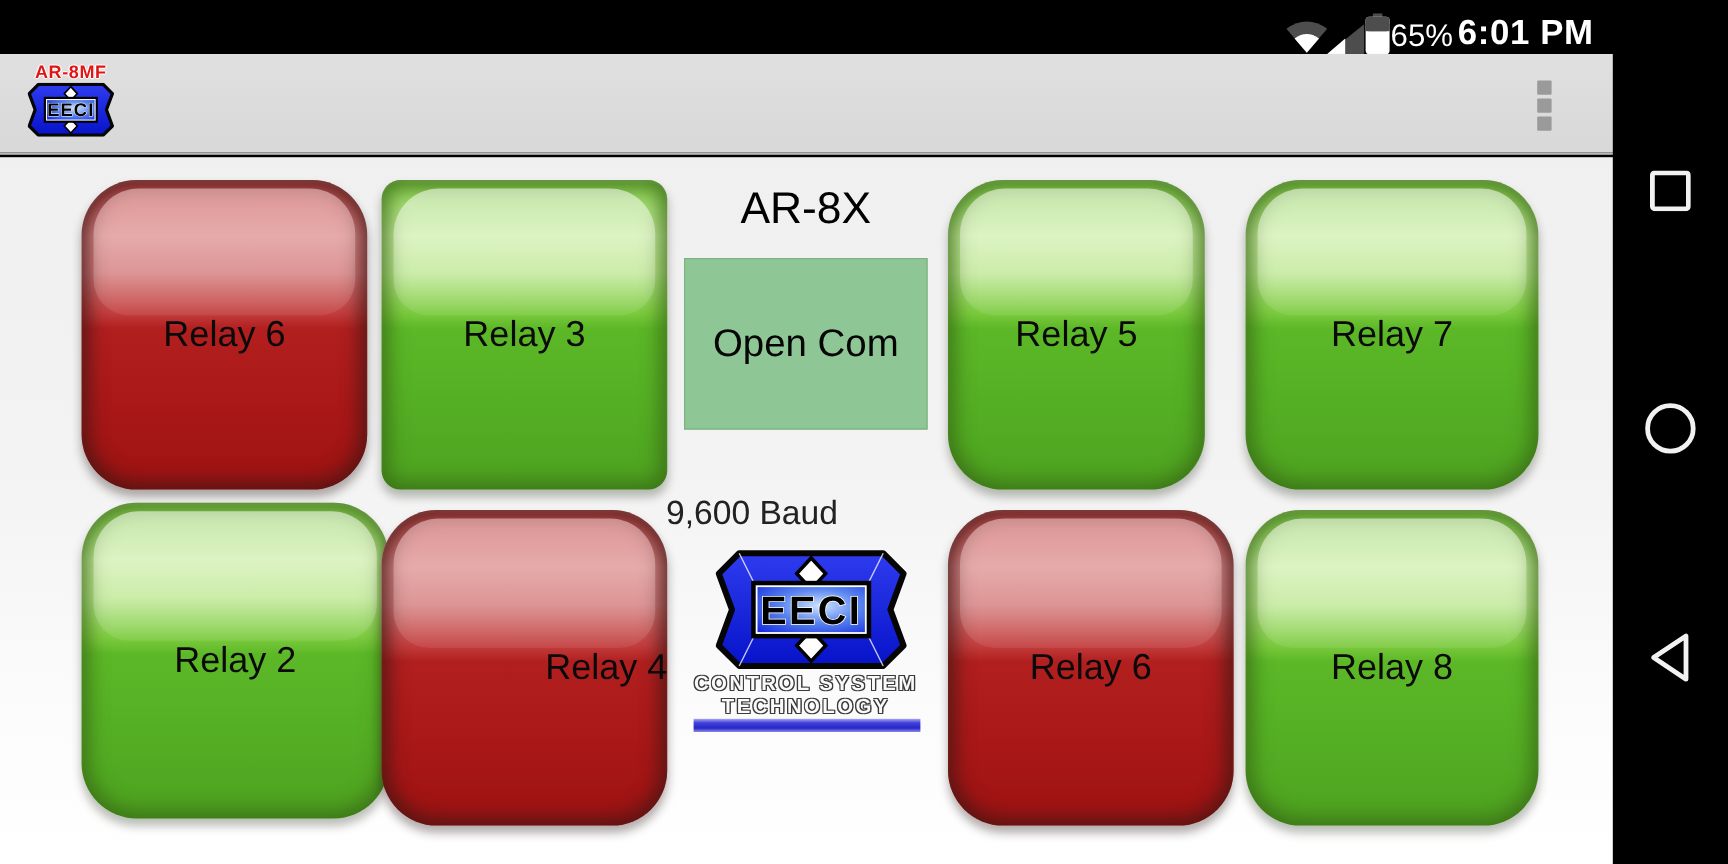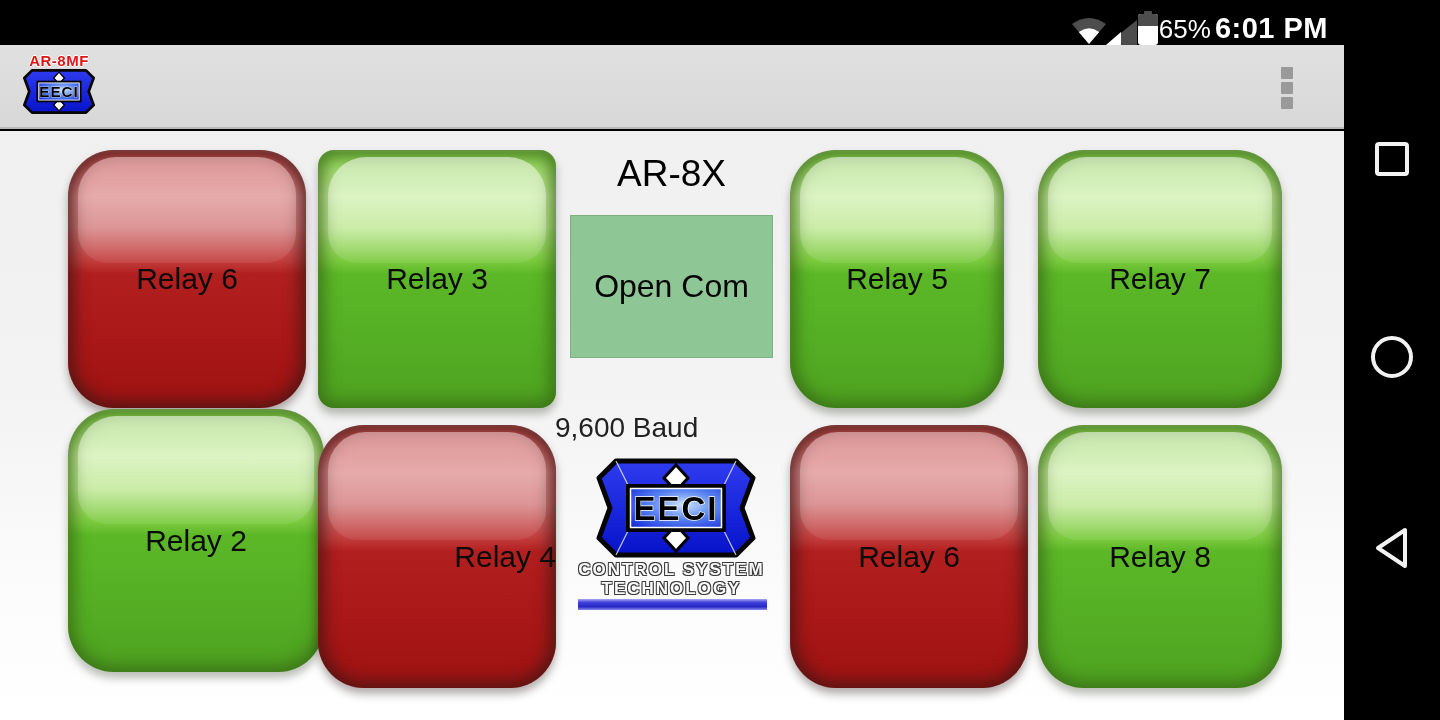--- a/index.html
+++ b/index.html
@@ -33,21 +33,21 @@
   .relay .lbl{position:relative;z-index:2;font-size:30px;color:#0a0a0a;}
   .relay::before{content:"";position:absolute;left:10px;right:10px;top:7px;height:41%;border-radius:38px 38px 30px 30px;z-index:1;}
   .relay[data-state="red"]{background:linear-gradient(180deg,#c04a4a 0%,#d98d8d 18%,#d37f7f 30%,#c23d3d 43%,#b21f1f 48%,#aa1818 72%,#9e1212 100%);box-shadow:inset 0 0 16px 6px rgba(72,22,20,.85),inset 0 2px 2px rgba(255,255,255,.25),0 6px 8px rgba(40,20,20,.35);}
   .relay[data-state="red"]::before{background:linear-gradient(180deg,rgba(255,226,226,.50),rgba(255,232,232,.08));}
   .relay[data-state="green"]{background:linear-gradient(180deg,#82cc47 0%,#c8ec9f 18%,#bce78f 30%,#7bca3e 43%,#5cb827 48%,#55af24 72%,#4da21f 100%);box-shadow:inset 0 0 16px 6px rgba(56,104,22,.8),inset 0 2px 2px rgba(255,255,255,.3),0 6px 8px rgba(30,40,20,.3);}
   .relay[data-state="green"]::before{background:linear-gradient(180deg,rgba(255,255,255,.55),rgba(255,255,255,.08));}
   .pos-r1{left:68px;top:19px;width:238px;height:258px;}
   .pos-r3{left:318px;top:19px;width:238px;height:258px;border-radius:16px;}
   .pos-r5{left:790px;top:19px;width:214px;height:258px;}
   .pos-r7{left:1038px;top:19px;width:244px;height:258px;}
-  .pos-r2{left:68px;top:278px;width:256px;height:263px;}
+  .pos-r2{left:68px;top:288px;width:256px;height:263px;}
   .pos-r4{left:318px;top:294px;width:238px;height:263px;justify-content:flex-end;}
   .pos-r6{left:790px;top:294px;width:238px;height:263px;}
   .pos-r8{left:1038px;top:294px;width:244px;height:263px;}
 
   
   .device-label{position:absolute;left:560px;top:22px;width:223px;text-align:center;font-size:37px;color:#000;}
   .open-com{position:absolute;left:570px;top:84px;width:203px;height:143px;background:#8ec795;border:1px solid #7db183;display:flex;align-items:center;justify-content:center;cursor:pointer;padding:0;}
   .open-com .lbl{font-size:32px;color:#050505;}
   .baud-label{position:absolute;left:555px;top:281px;width:233px;font-size:28px;color:#222;}
   .eeci-logo{position:absolute;left:596px;top:327px;}

